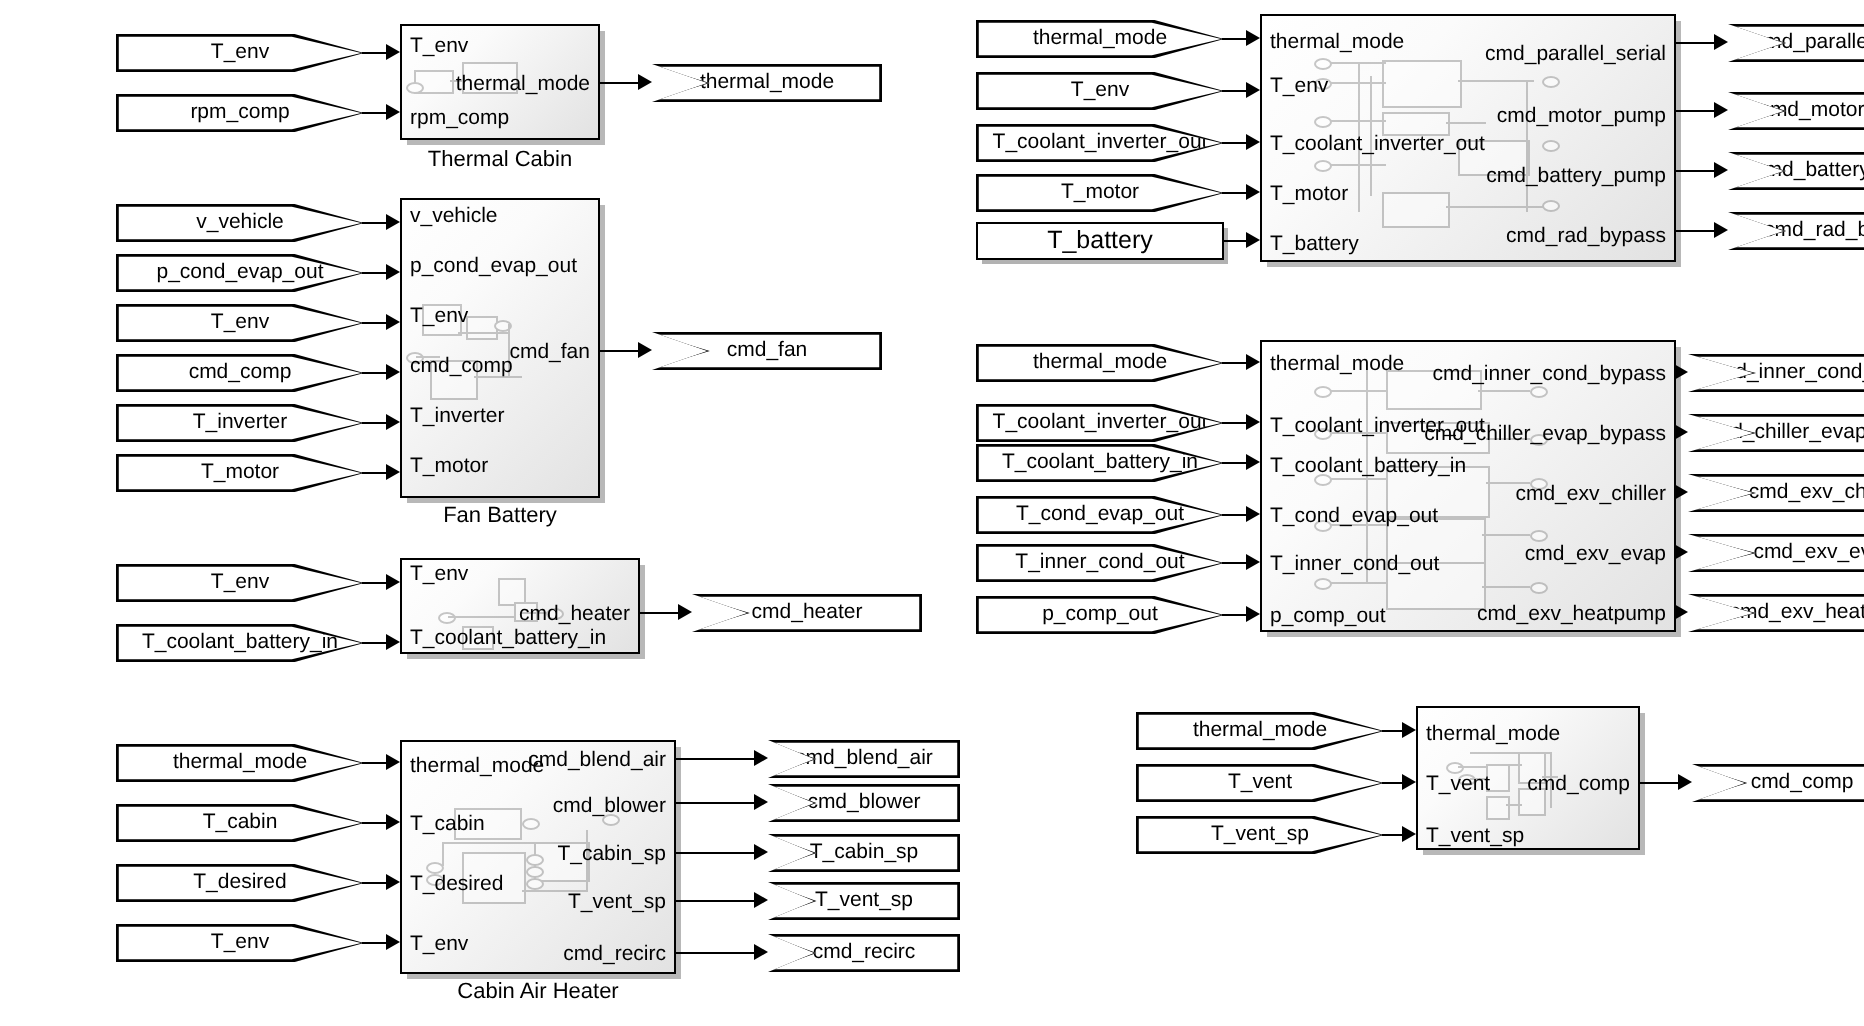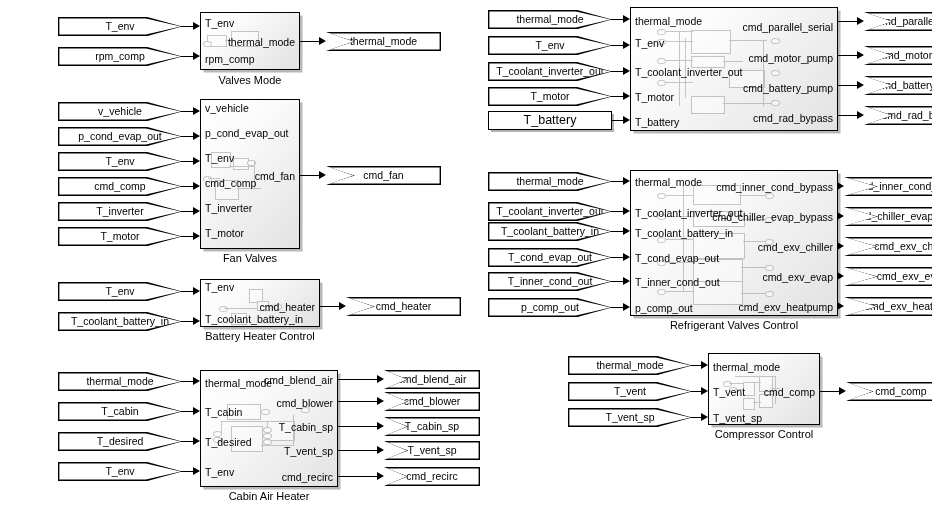--- a/index.html
+++ b/index.html
@@ -90,21 +90,21 @@
         <div class="mini" style="left: 0px; top: 0px; width: 100px; height: 58px;">
           <div class="mb" style="left: 6px; top: 22px; width: 18px; height: 10px;"></div>
           <div class="mb" style="left: 30px; top: 18px; width: 26px; height: 14px;"></div>
           <div class="mo" style="left: 2px; top: 28px;"></div>
           <div class="ml" style="left: 24px; top: 27px; width: 8px; height: 1px;"></div>
         </div>
         <div class="pin" style="top: 10px;">T_env</div>
         <div class="pin" style="top: 46px;">rpm_comp</div>
         <div class="pout" style="top: 29px;">thermal_mode</div>
       </div>
-      <div class="sublabel" style="left: 82px; top: 75px; width: 240px;">Valves Mode</div>
+      <div class="sublabel" style="left: 82px; top: 75px; width: 240px;">Thermal Cabin</div>
       <div class="port shadow outport" style="left: 278px; top: 32px; width: 115px; height: 19px;">
         <div class="inner">
           <span>thermal_mode</span>
         </div>
       </div>
       <div class="wire" style="left: 252px; top: 40.7px; width: 19px;"></div>
       <div class="arrow" style="left: 271px; top: 37px;"></div>
     </div>
     <div class="grp" style="left: 0px; top: 0px; width: 932px; height: 513px;">
       <div class="port shadow inport" style="left: 10px; top: 102px; width: 124px; height: 19px;">
@@ -162,21 +162,21 @@
           <div class="ml" style="left: 7px; top: 78px; width: 12px; height: 1px;"></div>
         </div>
         <div class="pin" style="top: 8px;">v_vehicle</div>
         <div class="pin" style="top: 33px;">p_cond_evap_out</div>
         <div class="pin" style="top: 58px;">T_env</div>
         <div class="pin" style="top: 83px;">cmd_comp</div>
         <div class="pin" style="top: 108px;">T_inverter</div>
         <div class="pin" style="top: 133px;">T_motor</div>
         <div class="pout" style="top: 76px;">cmd_fan</div>
       </div>
-      <div class="sublabel" style="left: 82px; top: 253px; width: 240px;">Fan Valves</div>
+      <div class="sublabel" style="left: 82px; top: 253px; width: 240px;">Fan Battery</div>
       <div class="port shadow outport" style="left: 278px; top: 166px; width: 115px; height: 19px;">
         <div class="inner">
           <span>cmd_fan</span>
         </div>
       </div>
       <div class="wire" style="left: 252px; top: 174.7px; width: 19px;"></div>
       <div class="arrow" style="left: 271px; top: 171px;"></div>
     </div>
     <div class="grp" style="left: 0px; top: 0px; width: 932px; height: 513px;">
       <div class="port shadow inport" style="left: 10px; top: 282px; width: 124px; height: 19px;">
@@ -200,21 +200,20 @@
           <div class="mb" style="left: 30px; top: 33px; width: 14px; height: 10px;"></div>
           <div class="mb" style="left: 56px; top: 21px; width: 10px; height: 8px;"></div>
           <div class="ml" style="left: 23px; top: 28px; width: 34px; height: 1px;"></div>
           <div class="ml" style="left: 60px; top: 26px; width: 14px; height: 1px;"></div>
           <div class="mo" style="left: 72px; top: 24px;"></div>
         </div>
         <div class="pin" style="top: 7px;">T_env</div>
         <div class="pin" style="top: 39px;">T_coolant_battery_in</div>
         <div class="pout" style="top: 27px;">cmd_heater</div>
       </div>
-      <div class="sublabel" style="left: 92px; top: 331px; width: 240px;">Battery Heater Control</div>
       <div class="port shadow outport" style="left: 298px; top: 297px; width: 115px; height: 19px;">
         <div class="inner">
           <span>cmd_heater</span>
         </div>
       </div>
       <div class="wire" style="left: 272px; top: 305.7px; width: 19px;"></div>
       <div class="arrow" style="left: 291px; top: 302px;"></div>
     </div>
     <div class="grp" style="left: 0px; top: 0px; width: 932px; height: 513px;">
       <div class="port shadow inport" style="left: 10px; top: 372px; width: 124px; height: 19px;">
@@ -483,21 +482,20 @@
         <div class="pin" style="top: 62px;">T_coolant_battery_in</div>
         <div class="pin" style="top: 87px;">T_cond_evap_out</div>
         <div class="pin" style="top: 111px;">T_inner_cond_out</div>
         <div class="pin" style="top: 137px;">p_comp_out</div>
         <div class="pout" style="top: 16px;">cmd_inner_cond_bypass</div>
         <div class="pout" style="top: 46px;">cmd_chiller_evap_bypass</div>
         <div class="pout" style="top: 76px;">cmd_exv_chiller</div>
         <div class="pout" style="top: 106px;">cmd_exv_evap</div>
         <div class="pout" style="top: 136px;">cmd_exv_heatpump</div>
       </div>
-      <div class="sublabel" style="left: 566px; top: 320px; width: 240px;">Refrigerant Valves Control</div>
       <div class="port shadow outport" style="left: 796px; top: 177px; width: 136px; height: 19px;">
         <div class="inner">
           <span>cmd_inner_cond_bypass</span>
         </div>
       </div>
       <div class="wire" style="left: 790px; top: 185.7px; width: 2px;"></div>
       <div class="arrow" style="left: 789px; top: 182px;"></div>
       <div class="port shadow outport" style="left: 796px; top: 207px; width: 136px; height: 19px;">
         <div class="inner">
           <span>cmd_chiller_evap_bypass</span>
@@ -563,21 +561,20 @@
           <div class="ml" style="left: 44px; top: 48px; width: 8px; height: 1px;"></div>
           <div class="ml" style="left: 26px; top: 22px; width: 40px; height: 1px;"></div>
           <div class="ml" style="left: 66px; top: 22px; width: 1px; height: 28px;"></div>
           <div class="ml" style="left: 62px; top: 34px; width: 8px; height: 1px;"></div>
         </div>
         <div class="pin" style="top: 13px;">thermal_mode</div>
         <div class="pin" style="top: 38px;">T_vent</div>
         <div class="pin" style="top: 64px;">T_vent_sp</div>
         <div class="pout" style="top: 38px;">cmd_comp</div>
       </div>
-      <div class="sublabel" style="left: 596px; top: 429px; width: 240px;">Compressor Control</div>
       <div class="port shadow outport" style="left: 798px; top: 382px; width: 110px; height: 19px;">
         <div class="inner">
           <span>cmd_comp</span>
         </div>
       </div>
       <div class="wire" style="left: 772px; top: 390.7px; width: 19px;"></div>
       <div class="arrow" style="left: 791px; top: 387px;"></div>
     </div>
   </div>
 

